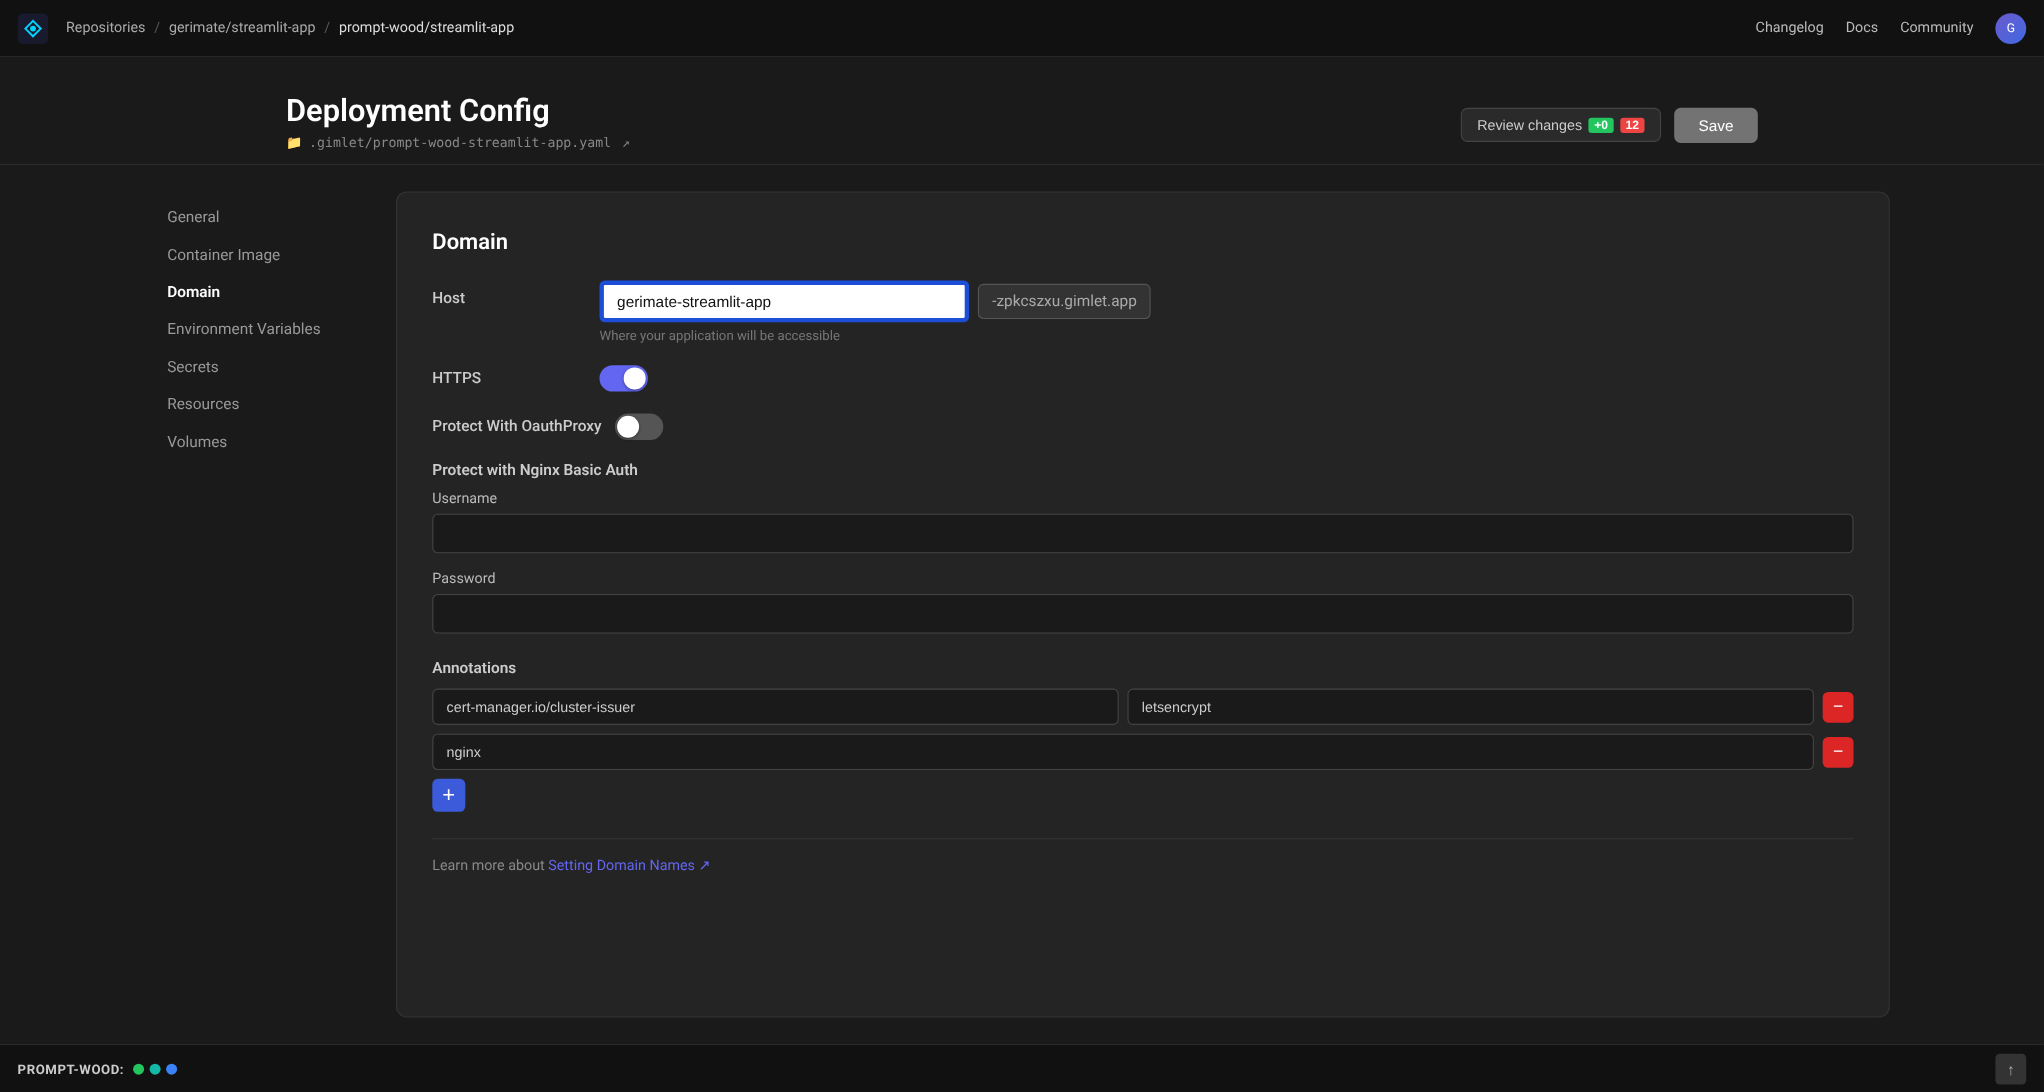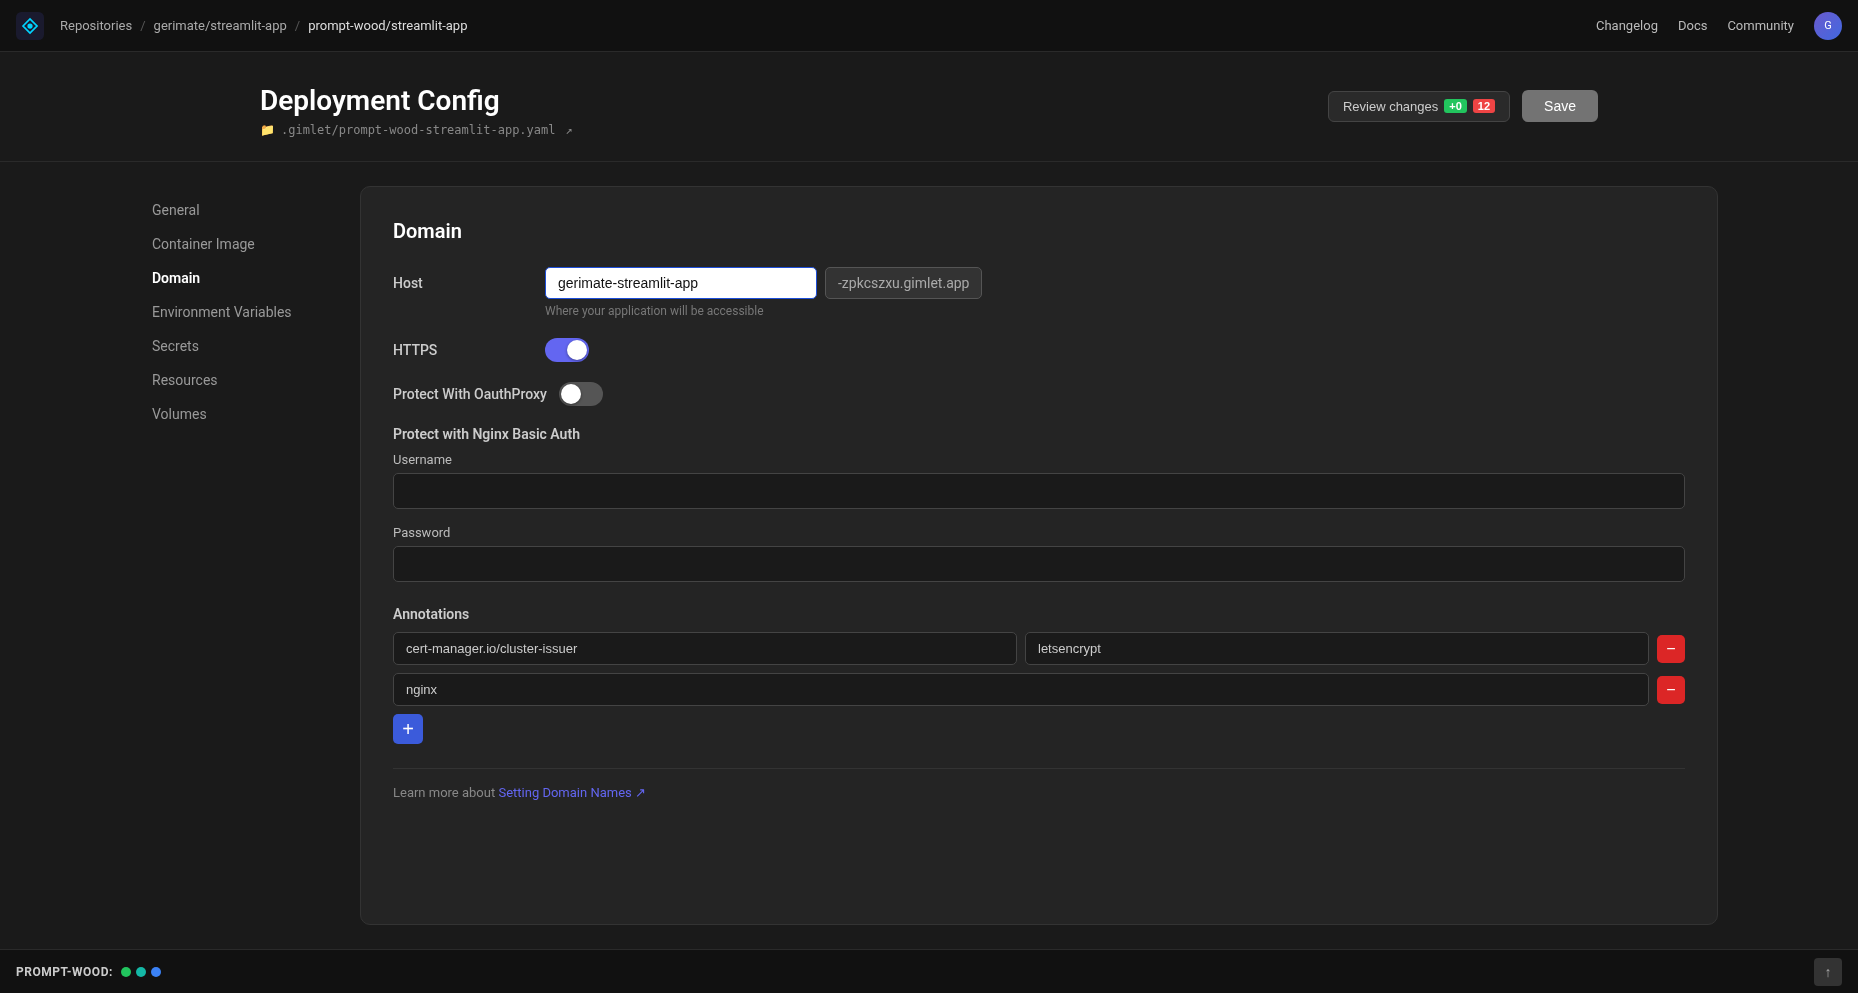--- a/index.html
+++ b/index.html
@@ -64,23 +64,23 @@
       background: linear-gradient(135deg, #6a5acd, #4169e1);
       display: flex;
       align-items: center;
       justify-content: center;
       font-size: 11px;
       color: white;
     }
 
     
     .page-header {
-      padding: 32px 260px 24px 260px;
-      display: flex;
-      align-items: flex-start;
+      padding: 32px 260px 12px 260px;
+      display: flex;
+      align-items: center;
       justify-content: space-between;
       border-bottom: 1px solid #2a2a2a;
     }
     .page-header-left h1 {
       font-size: 28px;
       font-weight: 600;
       color: #fff;
       margin-bottom: 6px;
     }
     .page-header-file {
@@ -202,26 +202,26 @@
     .form-group {
       flex: 1;
     }
     .host-input-group {
       display: flex;
       gap: 8px;
       align-items: center;
     }
     .host-input {
       background: #fff;
-      border: 1px solid #1d4ed8;
+      border: 4px solid #1d4ed8;
       color: #111;
       padding: 7px 12px;
       border-radius: 5px;
       font-size: 14px;
-      width: 272px;
+      width: 336px;
       outline: none;
     }
     .host-suffix {
       background: #333;
       border: 1px solid #555;
       color: #aaa;
       padding: 7px 12px;
       border-radius: 5px;
       font-size: 14px;
       white-space: nowrap;

